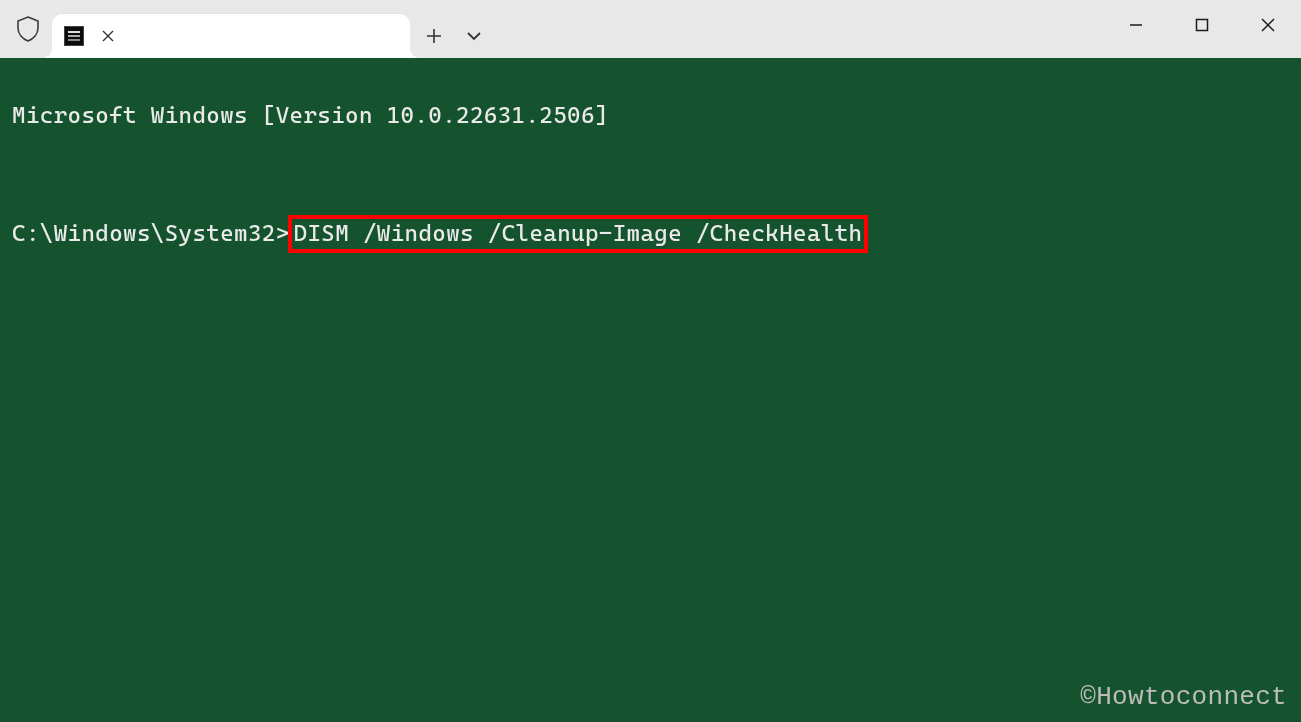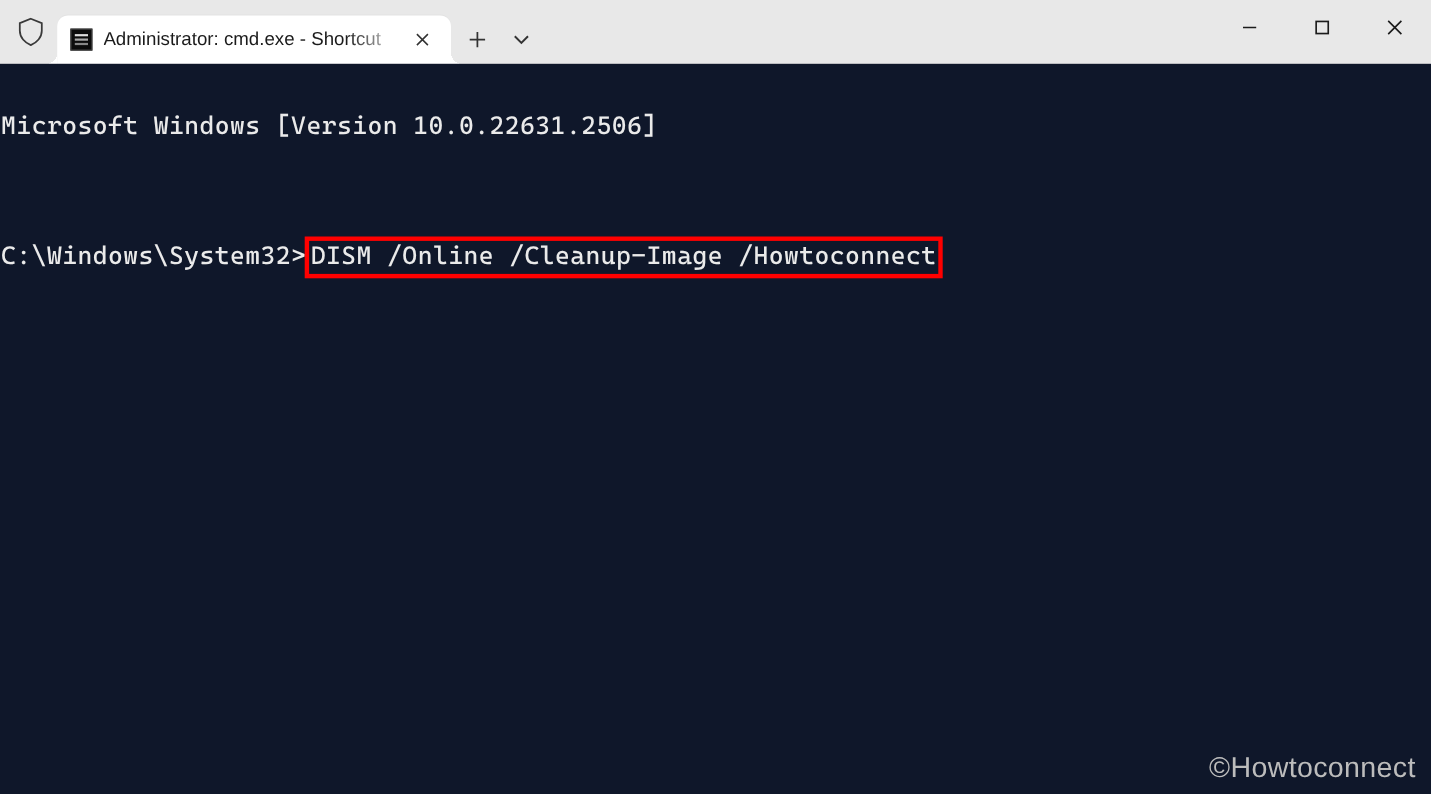--- a/index.html
+++ b/index.html
@@ -91,61 +91,60 @@
   }
   .win-btn {
     width:66px; height:50px;
     display:flex;align-items:center;justify-content:center;
     cursor:pointer;
   }
   .win-btn svg { stroke:#1b1b1b; }
   
   
   .terminal {
-    background:#0f172a;
+    background:#14532d;
     color:#eaeaea;
     height: calc(722px - 58px);
     width:100%;
-    padding: 14px 1px;
+    padding: 14px 12px;
     font-family: "Cascadia Mono","Consolas","Courier New",monospace;
     font-size:23px;
     line-height:1.28;
     letter-spacing:0.4px;
     white-space:pre;
     position:relative;
     font-weight:500;
   }
   .term-line { display:block; }
   .highlight-box {
     border:4px solid #ff0000;
     padding:0 2px;
     display:inline-block;
     margin:-4px -2px;
   }
   .watermark {
     position:absolute;
     right:14px; bottom:8px;
     color:#bcbcbc;
-    font-family:Liberation Sans, sans-serif;
+    font-family:Liberation Mono, monospace;
     font-size:26px;
     letter-spacing:0.3px;
   }
 </style>
 </head>
 <body>
 
 <div class="titlebar">
   <div class="shield-wrap">
     <svg width="24" height="26" viewBox="0 0 24 26">
       <path d="M12 1 L22 5 V12 C22 18 17.5 22.8 12 25 C6.5 22.8 2 18 2 12 V5 Z" fill="none" stroke="#3a3a3a" stroke-width="1.6"></path>
     </svg>
   </div>
   <div class="tab">
     <span class="tab-favicon"></span>
-    <span class="tab-title">Administrator: cmd.exe - Shortcut</span>
     <span class="tab-close">
       <svg width="12" height="12" viewBox="0 0 12 12">
           <path d="M1 1 L11 11 M11 1 L1 11" stroke="#333" stroke-width="1.4"></path>
         </svg>
     </span>
   </div>
   <div class="tbar-btn">
     <svg width="16" height="16" viewBox="0 0 16 16">
         <path d="M8 1 V15 M1 8 H15" stroke="#333" stroke-width="1.6"></path>
       </svg>
@@ -170,15 +169,15 @@
       <svg width="14" height="14" viewBox="0 0 14 14">
           <path d="M1 1 L13 13 M13 1 L1 13" stroke-width="1.5"></path>
         </svg>
     </div>
   </div>
 </div>
 
 <div class="terminal">
 <span class="term-line">Microsoft Windows [Version 10.0.22631.2506]</span>
 <span class="term-line"> </span>
-<span class="term-line"><span>C:\Windows\System32&gt;</span><span class="highlight-box"><span>DISM /Online /Cleanup-Image /Howtoconnect</span></span></span>
+<span class="term-line"><span>C:\Windows\System32&gt;</span><span class="highlight-box"><span>DISM /Windows /Cleanup-Image /CheckHealth</span></span></span>
   <div class="watermark">©Howtoconnect</div>
 </div>
 
 </body></html>

